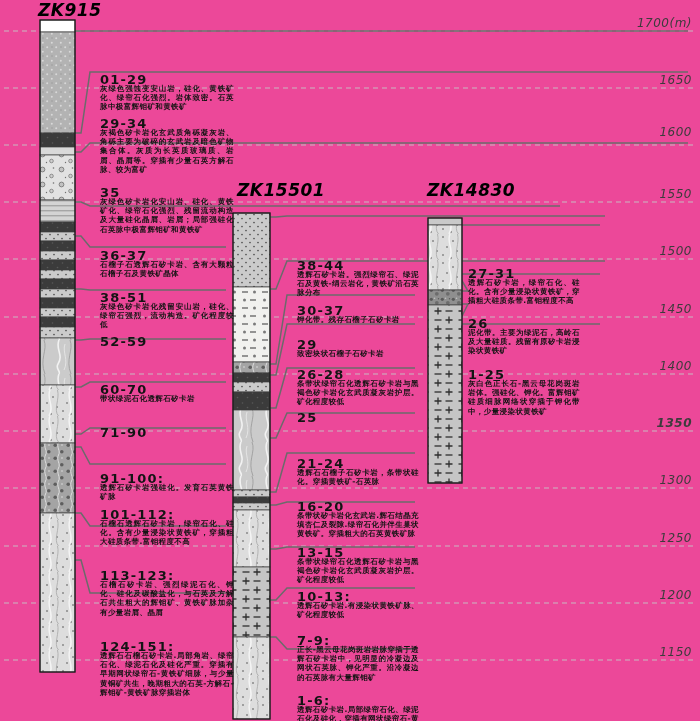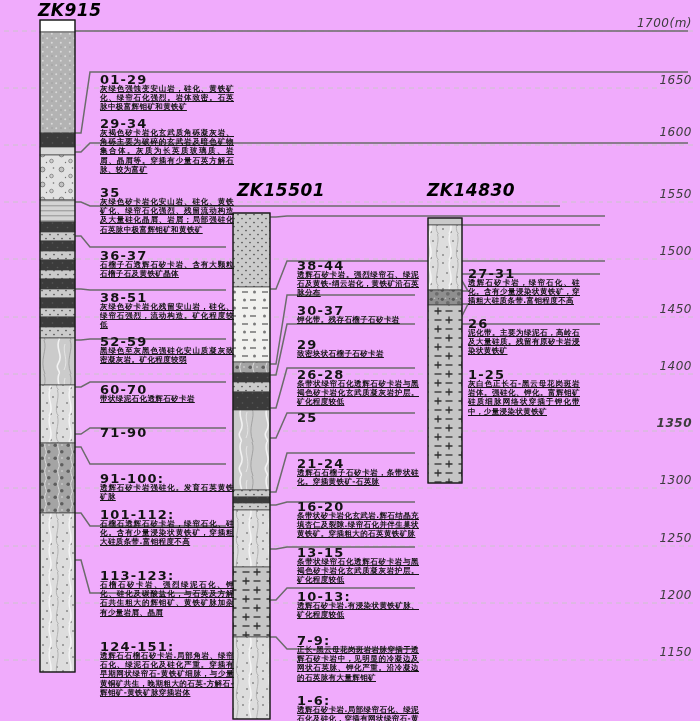--- a/index.html
+++ b/index.html
@@ -1,26 +1,26 @@
 <!DOCTYPE html>
 <html><head>
 <meta charset="utf-8">
 <style>
   html,body{margin:0;padding:0;background:#fff;}
-  #stage{position:relative;width:700px;height:721px;background:#f0abfc;overflow:hidden;
+  #stage{position:relative;width:700px;height:721px;background:#ec4899;overflow:hidden;
          font-family:"DejaVu Sans",sans-serif;}
   #vector{position:absolute;left:0;top:0;}
   .depth-label{position:absolute;width:66px;text-align:right;font-style:italic;
                font-size:12px;color:#3c3c3c;letter-spacing:0.5px;}
   .bh-title{position:absolute;font-size:17px;font-weight:bold;font-style:italic;
             letter-spacing:0.5px;color:#000;white-space:nowrap;}
   .log-entry{position:absolute;color:#141414;}
   .entry-interval{font-size:13px;font-weight:bold;letter-spacing:1.2px;line-height:9px;margin-top:40px;}
   .entry-text{font-size:7.5px;font-weight:bold;letter-spacing:0.4px;line-height:9.2px;
-              text-align:justify;text-decoration:underline;}
+              text-align:justify;}
 </style>
 </head>
 <body>
 
 <div id="stage">
   <svg id="vector" width="700" height="721" viewBox="0 0 700 721" xmlns="http://www.w3.org/2000/svg">
     <defs>
       <pattern id="pWhite" width="8" height="8" patternUnits="userSpaceOnUse">
         <rect width="8" height="8" fill="#ffffff"></rect>
       </pattern>
@@ -219,21 +219,20 @@
       <div class="log-entry" style="left: 100px; top: 211px; width: 134px;">
         <div class="entry-interval">36-37</div>
         <div class="entry-text">石榴子石透辉石矽卡岩、含有大颗粒石榴子石及黄铁矿晶体</div>
       </div>
       <div class="log-entry" style="left: 100px; top: 253px; width: 134px;">
         <div class="entry-interval">38-51</div>
         <div class="entry-text">灰绿色矽卡岩化残留安山岩，硅化、绿帘石强烈，流动构造。矿化程度较低</div>
       </div>
       <div class="log-entry" style="left: 100px; top: 297px; width: 134px;">
         <div class="entry-interval">52-59</div>
-        <div class="entry-text">黑绿色至灰黑色强硅化安山质凝灰致密凝灰岩。矿化程度较弱</div>
       </div>
       <div class="log-entry" style="left: 100px; top: 345px; width: 134px;">
         <div class="entry-interval">60-70</div>
         <div class="entry-text">带状绿泥石化透辉石矽卡岩</div>
       </div>
       <div class="log-entry" style="left: 100px; top: 388px; width: 134px;">
         <div class="entry-interval">71-90</div>
       </div>
       <div class="log-entry" style="left: 100px; top: 434px; width: 134px;">
         <div class="entry-interval">91-100:</div>

